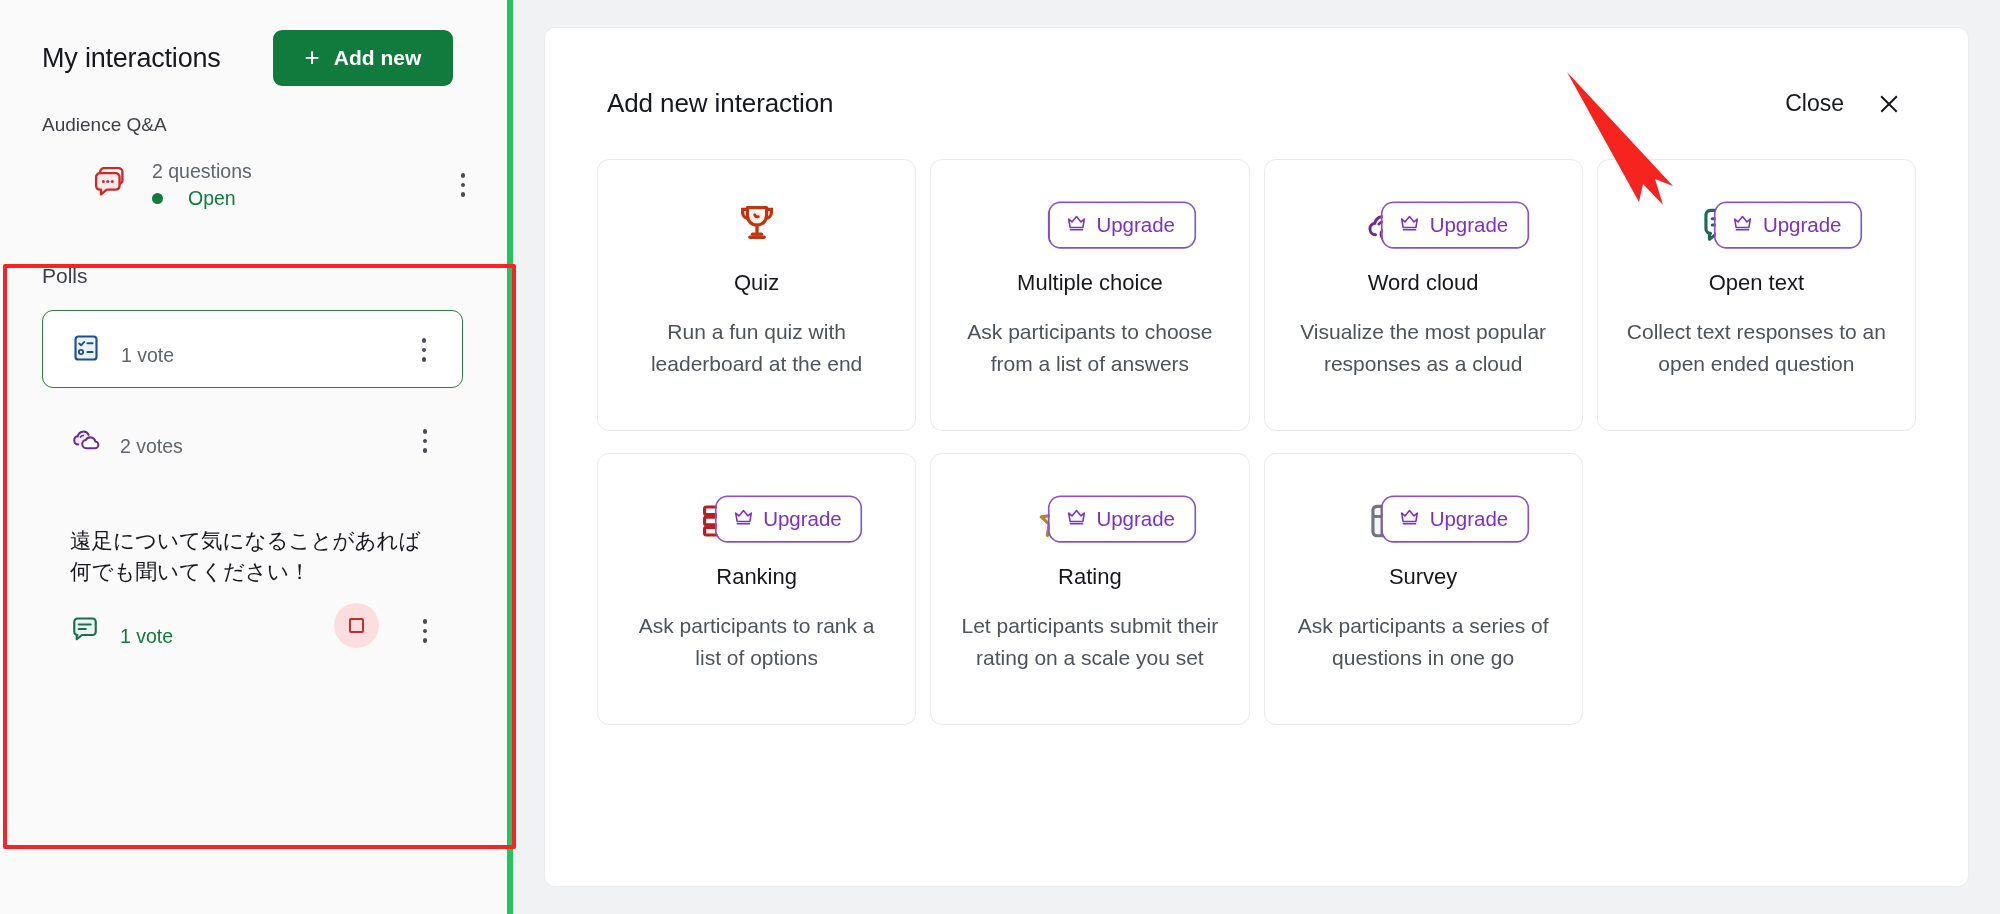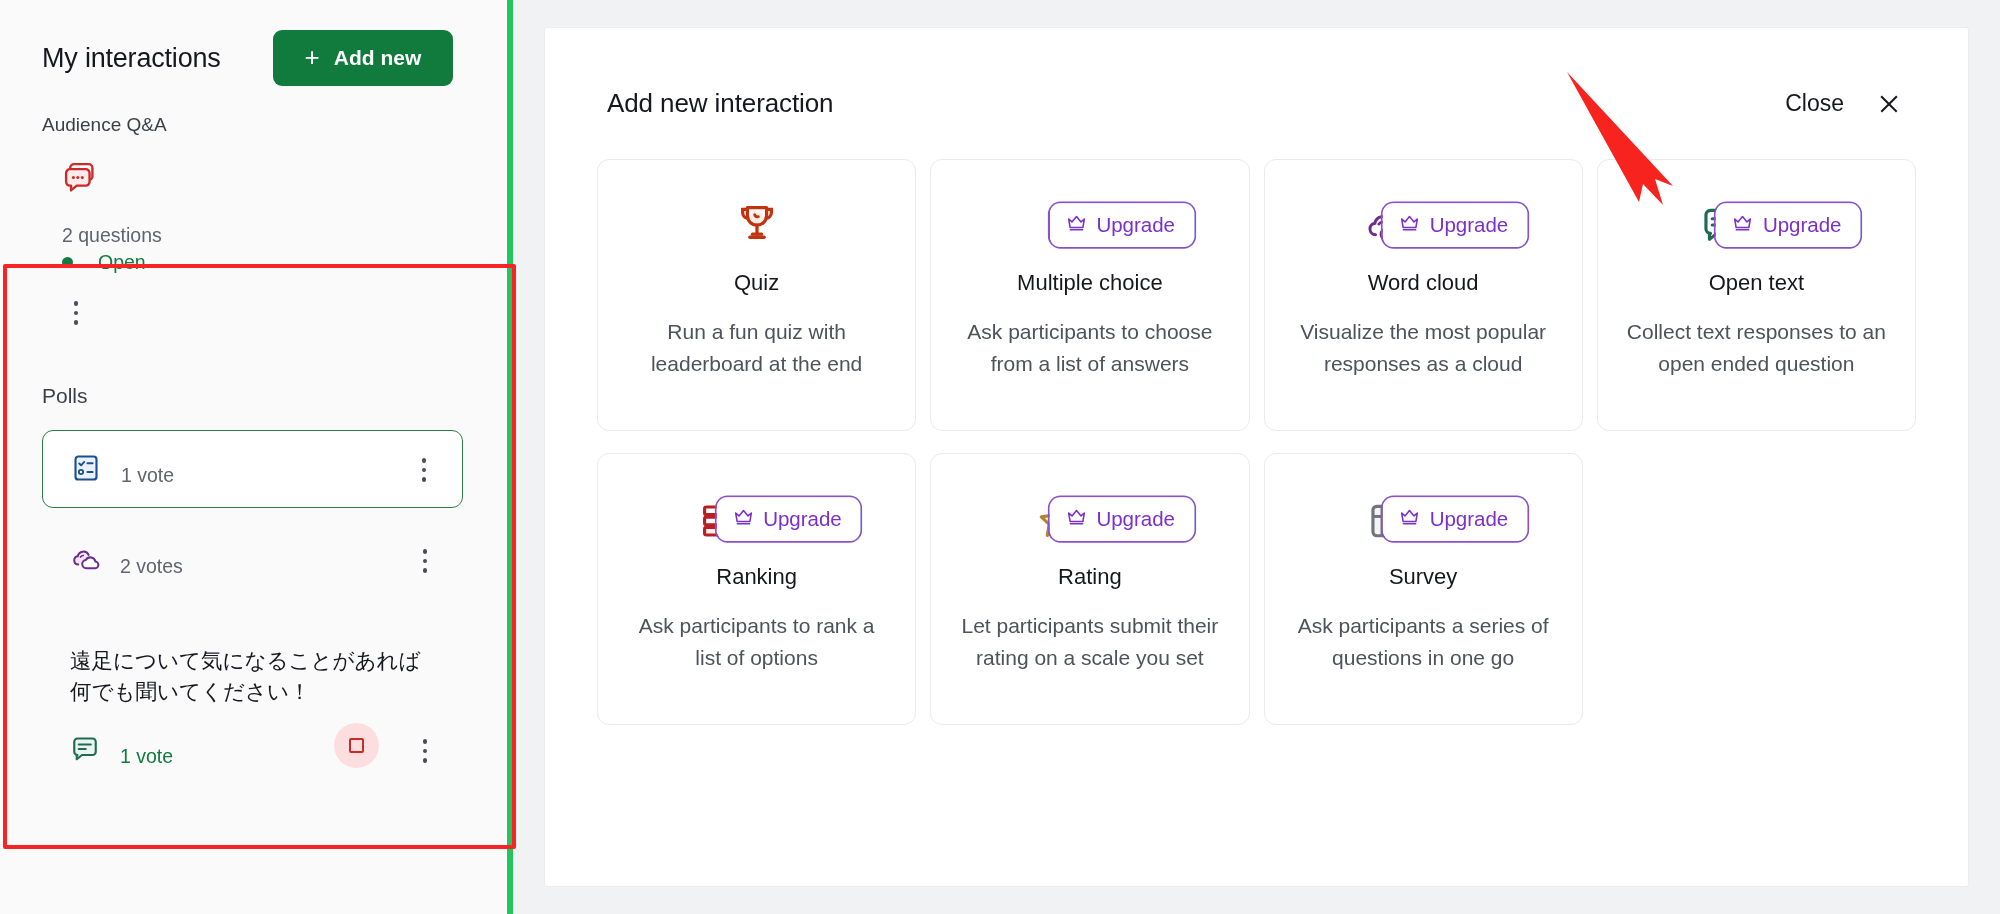--- a/index.html
+++ b/index.html
@@ -32,22 +32,22 @@
     font-size: 21px; font-weight: 700;
     font-family: inherit; cursor: pointer; white-space: nowrap;
   }
   .add-new-btn .plus { font-size: 26px; font-weight: 400; line-height: 1; position: relative; top: -1px; }
 
   .sb-section-label {
     font-size: 19px; color: #3c3f45; padding: 28px 0 0 42px; font-weight: 400;
   }
 
   .qa-row {
-    display: flex; align-items: flex-start; gap: 22px;
-    padding: 24px 30px 24px 62px; position: relative; flex-direction: column;
+    display: flex; align-items: center; gap: 22px;
+    padding: 24px 30px 24px 92px; position: relative;
   }
   .qa-meta { flex: 1; display: flex; flex-direction: column; gap: 4px; }
   .qa-count { font-size: 19.5px; color: #60646c; }
   .qa-status { display: flex; align-items: center; gap: 25px; font-size: 19.5px; color: #117b3d; }
   .dot { width: 11px; height: 11px; border-radius: 50%; background: #117b3d; display: inline-block; }
 
   .kebab {
     width: 28px; height: 34px; display: flex; flex-direction: column;
     align-items: center; justify-content: center; gap: 5px; cursor: pointer; flex: 0 0 auto;
   }
@@ -91,21 +91,21 @@
   .stop-btn span { width: 15px; height: 15px; border: 2.2px solid #c92a2a; border-radius: 2px; display: block; }
 
   
   .main {
     flex: 1; position: relative;
     background: #f1f2f4;
     padding: 28px 32px 0 32px;
   }
   .panel {
     background: #ffffff;
-    border-radius: 2px;
+    border-radius: 10px;
     height: 858px;
     padding: 0 52px;
     position: relative;
     box-shadow: 0 0 0 1px rgba(0,0,0,0.02);
   }
   .panel-head {
     display: flex; align-items: center; justify-content: space-between;
     padding: 58px 10px 0 10px;
   }
   .panel-title { font-size: 26px; color: #16181d; letter-spacing: -0.1px; }

